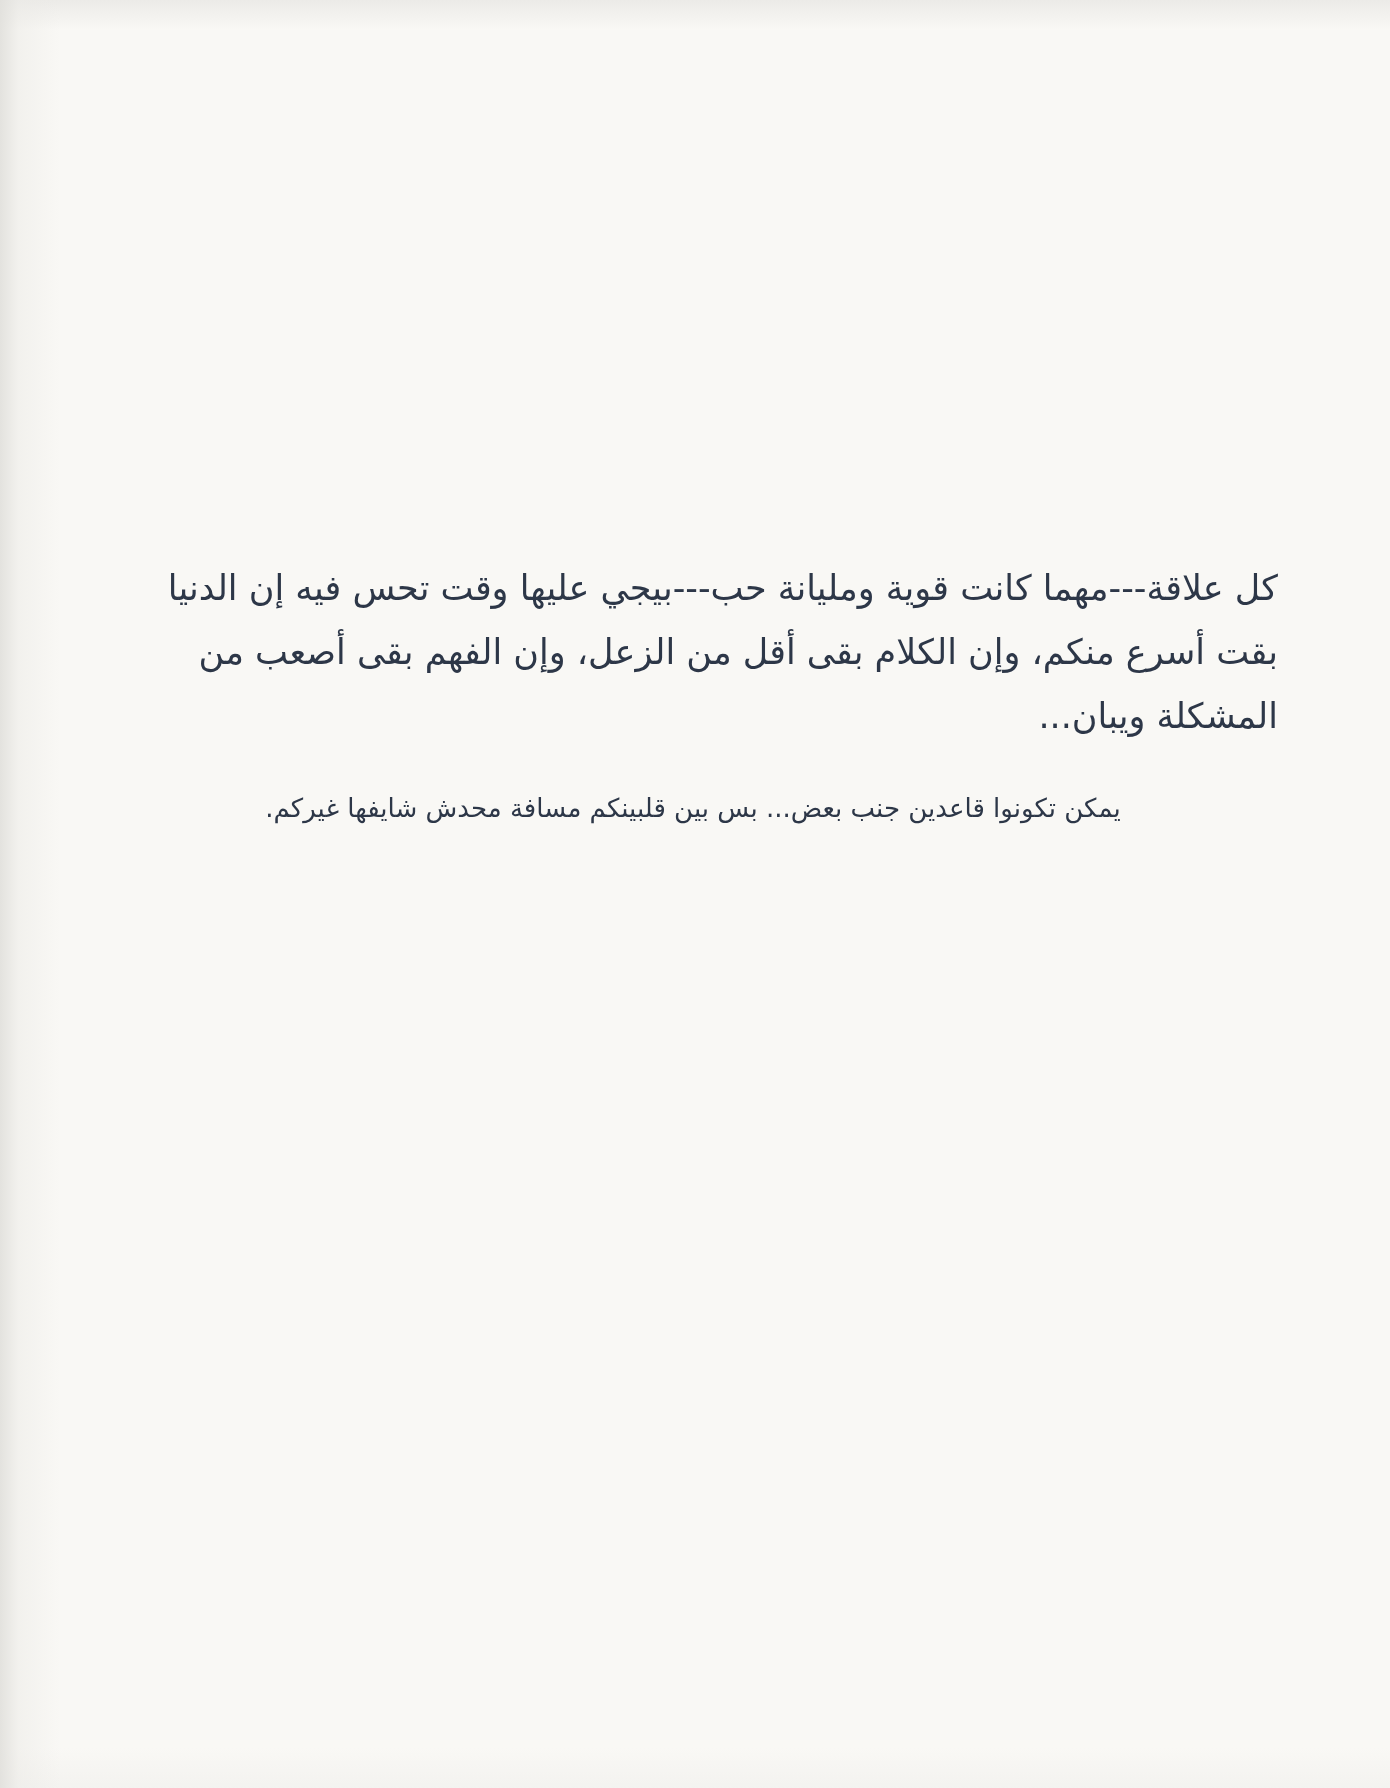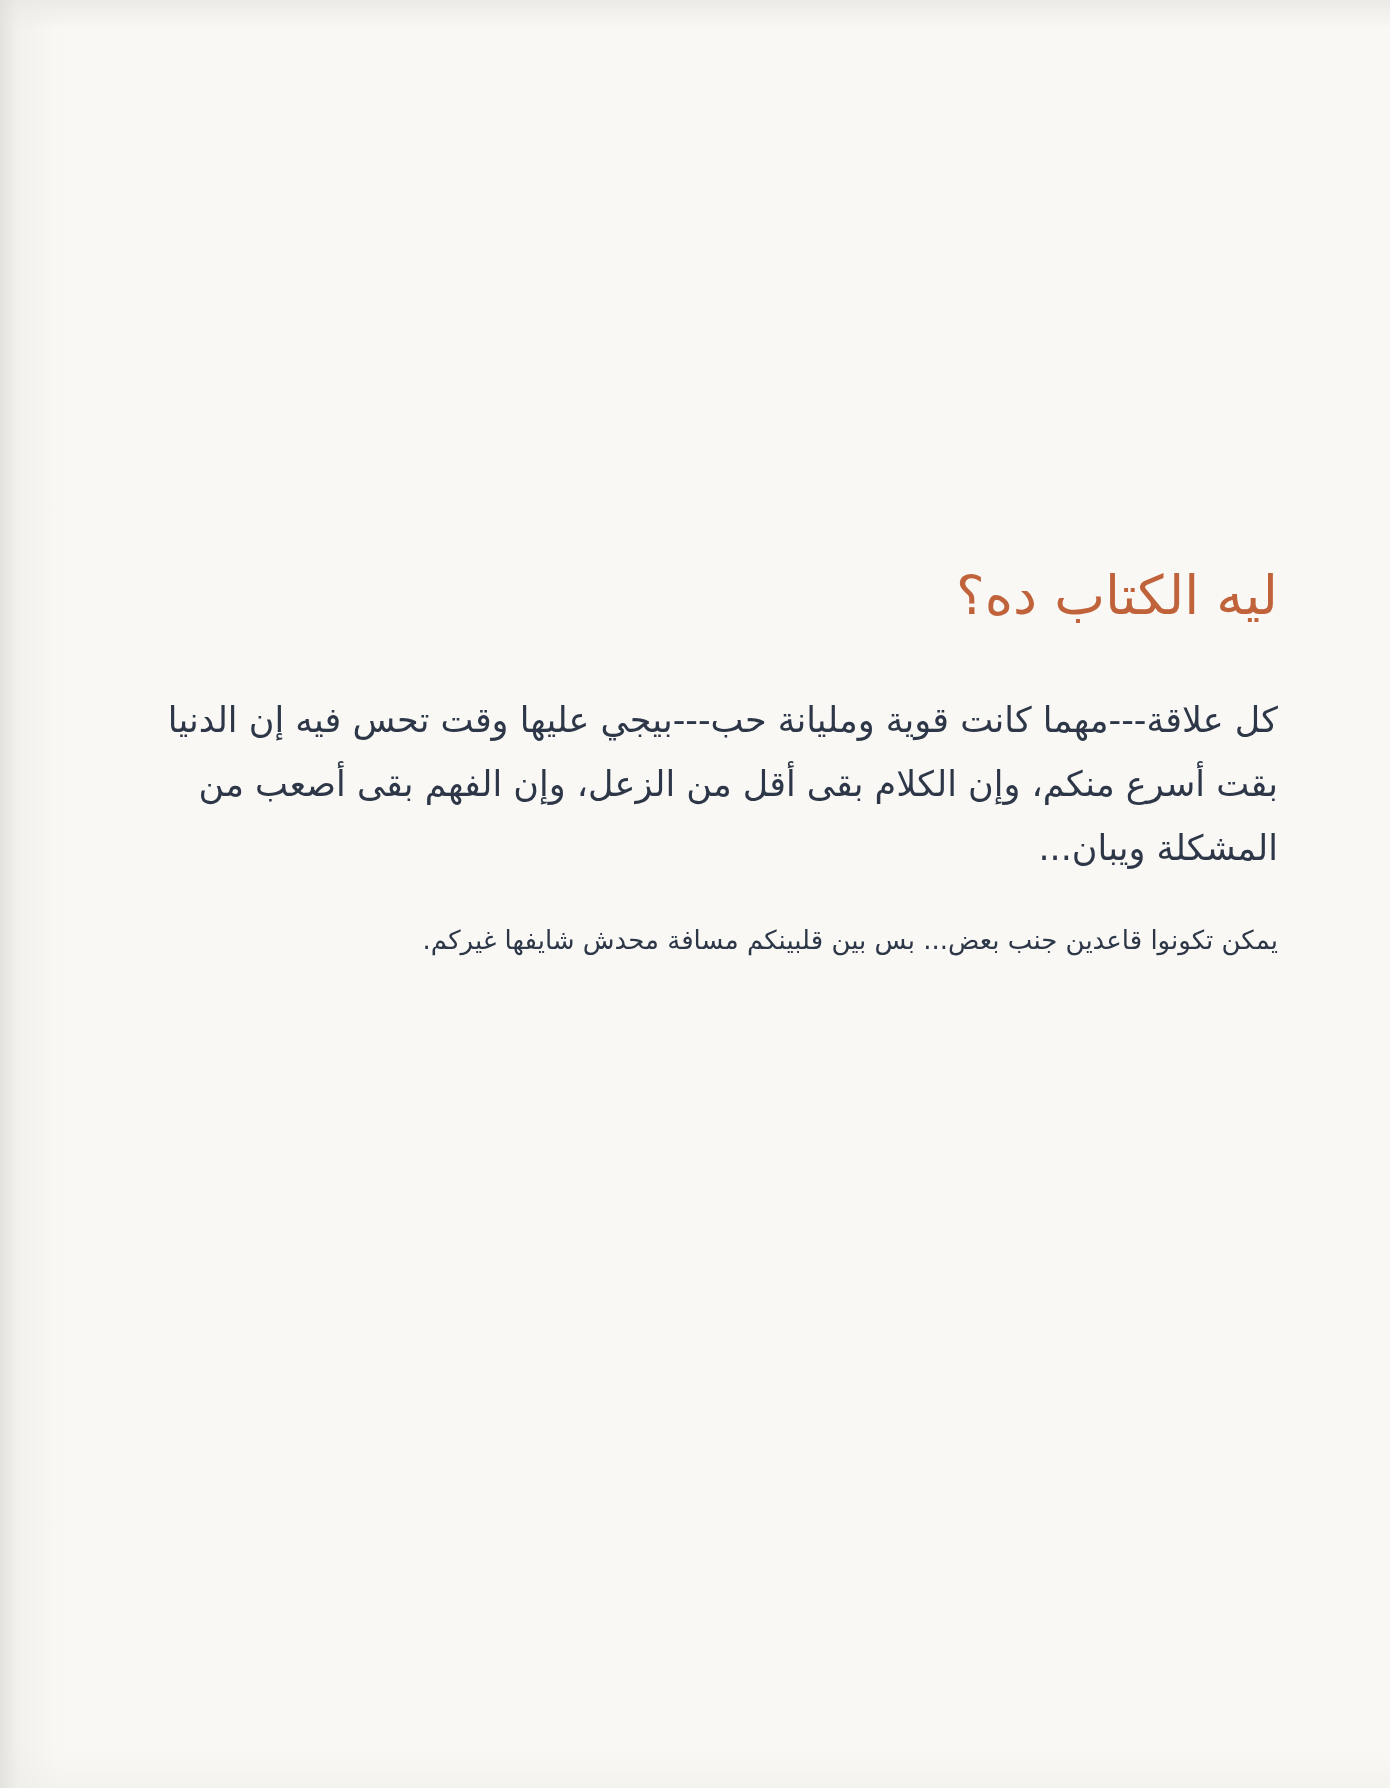--- a/index.html
+++ b/index.html
@@ -41,24 +41,24 @@
   .para {
     color: #2d3748;
     font-size: 35px;
     line-height: 64px;
     margin: 0 0 38px 0;
   }
   .para.small {
     font-size: 26px;
     line-height: 44px;
     margin-top: 12px;
+    text-align: center;
   }
 </style>
 </head>
 <body>
 
 <div class="page">
   <div class="content">
-    <h1 class="heading">ليه الكتاب ده؟</h1>
     <p class="para">كل علاقة---مهما كانت قوية ومليانة حب---بيجي عليها وقت تحس فيه إن الدنيا بقت أسرع منكم، وإن الكلام بقى أقل من الزعل، وإن الفهم بقى أصعب من المشكلة ويبان...</p>
     <p class="para small">يمكن تكونوا قاعدين جنب بعض... بس بين قلبينكم مسافة محدش شايفها غيركم.</p>
   </div>
 </div>
 
 </body></html>

